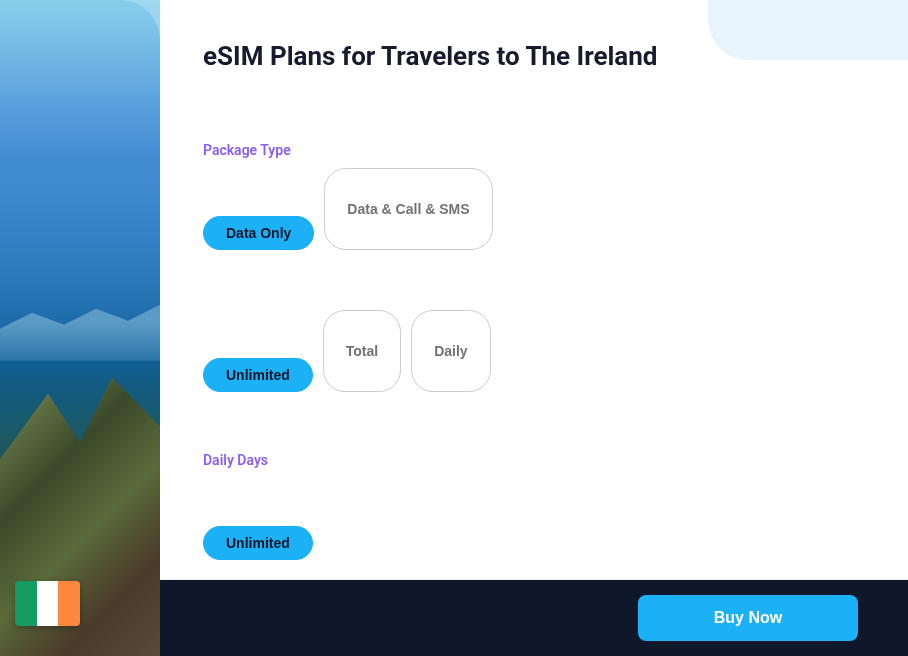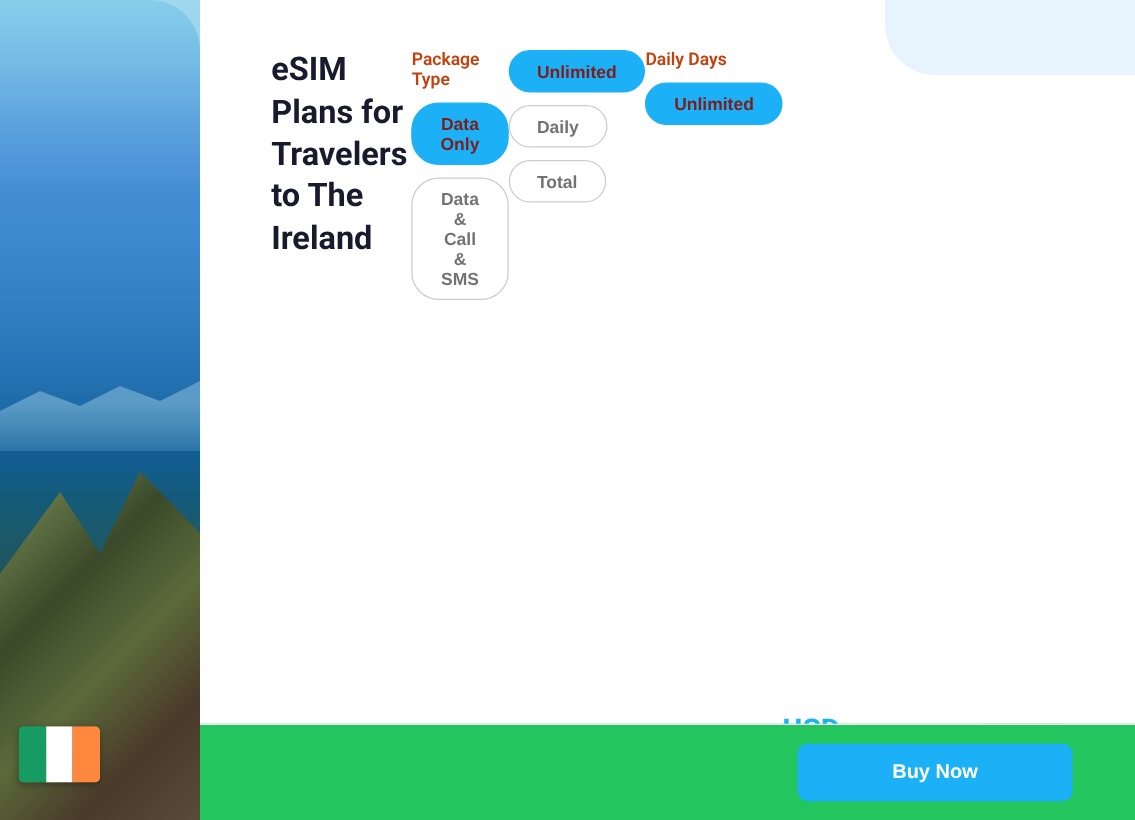--- a/index.html
+++ b/index.html
@@ -99,38 +99,39 @@
     }
 
     .flag-orange {
       flex: 1;
       background: #ff883e;
     }
 
     
     .main-content {
       flex: 1;
-      padding: 40px 50px 30px 57px;
-      display: flex;
-      flex-direction: row;
-      background: #ffffff;
+      padding: 40px 50px 30px 43px;
+      display: flex;
+      flex-direction: column;
+      background: #ffffff;
+      gap: 40px;
     }
 
     .page-title {
       font-size: 26px;
       font-weight: 700;
       color: #1a1a2e;
       margin-bottom: 28px;
       line-height: 1.3;
     }
 
     .section-label {
       font-size: 14px;
       font-weight: 600;
-      color: #c2410c;
+      color: #8b5cf6;
       margin-bottom: 10px;
     }
 
     .section {
       margin-bottom: 20px;
     }
 
     .button-group {
       display: flex;
       gap: 10px;
@@ -145,22 +146,23 @@
       font-size: 14px;
       font-weight: 700;
       color: #737373;
       cursor: pointer;
       transition: all 0.2s;
     }
 
     .option-btn.active {
       background: #1cb0f6;
       border-color: #1cb0f6;
-      color: #7f1d1d;
+      color: #0f172a;
       font-weight: 600;
+      margin-top: 48px;
     }
 
     
     .days-group {
       display: flex;
       gap: 10px;
       flex-wrap: wrap;
     }
 
     .day-btn {
@@ -249,21 +251,21 @@
       border-right: 1.5px solid #ccc;
       background: #fff;
     }
 
     
     .bottom-bar {
       position: absolute;
       bottom: 0;
       left: 160px;
       right: 0;
-      background: #22c55e;
+      background: #0f172a;
       padding: 15px 50px;
       display: flex;
       justify-content: flex-end;
       border-top: 1px solid #f0f0f0;
     }
 
     .buy-now-btn {
       background: #1cb0f6;
       color: #ffffff;
       border: none;
@@ -314,22 +316,22 @@
       <div class="section-label">Package Type</div>
       <div class="button-group">
         <button class="option-btn active">Data Only</button>
         <button class="option-btn">Data &amp; Call &amp; SMS</button>
       </div>
     </div>
 
     <div class="section">
       <div class="button-group">
         <button class="option-btn active">Unlimited</button>
+        <button class="option-btn">Total</button>
         <button class="option-btn">Daily</button>
-        <button class="option-btn">Total</button>
       </div>
     </div>
 
 
     <div class="section">
       <div class="section-label">Daily Days</div>
       <div class="button-group">
         <button class="option-btn active">Unlimited</button>
       </div>
     </div>

